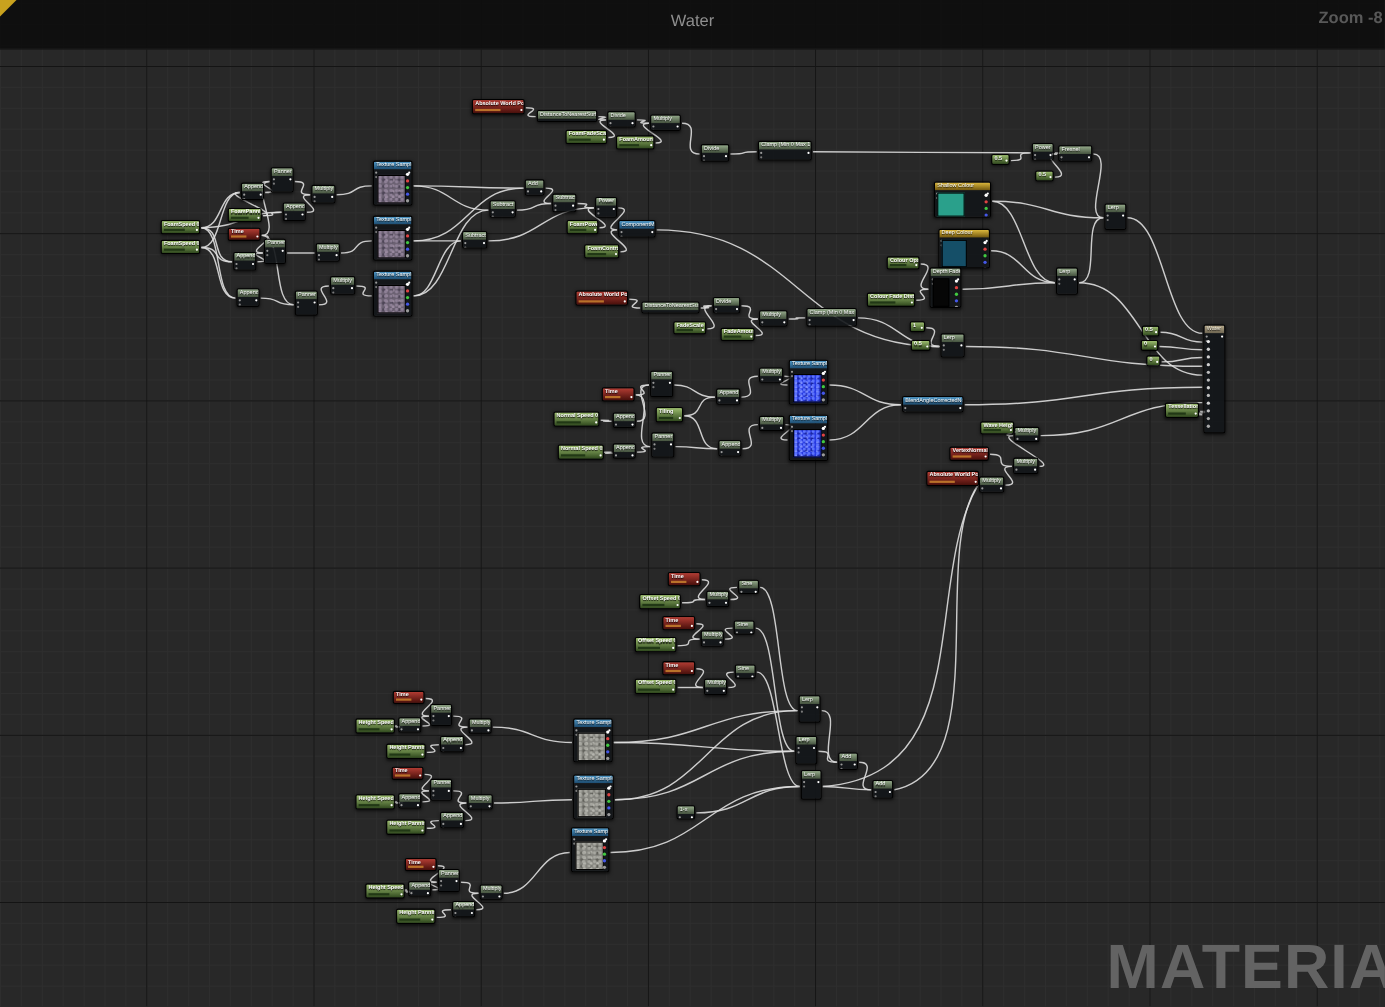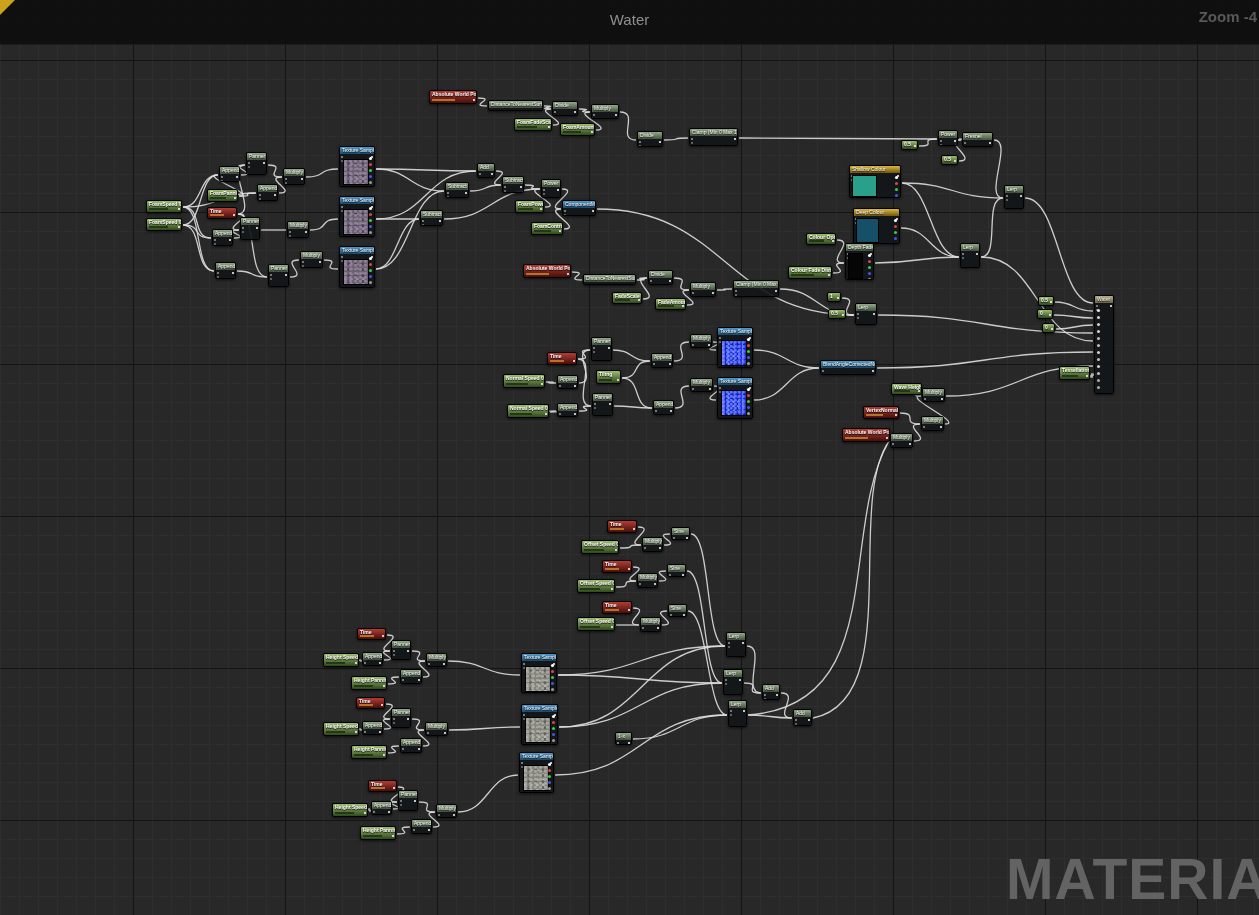--- a/index.html
+++ b/index.html
@@ -699,15 +699,15 @@
       </div>
       <div class="node param" title="Tessellation" style="left: 1059px; top: 366px; width: 31px; height: 14px;">
         <span class="lbl">Tessellation</span>
       </div>
     </div>
   <div id="watermark">MATERIAL</div>
 </div>
 
 <div id="topbar">
   <span id="title">Water</span>
-  <span id="zoomlabel">Zoom -4</span>
+  <span id="zoomlabel">Zoom -8</span>
 </div>
 <div id="corner"></div>
 
 </body></html>

